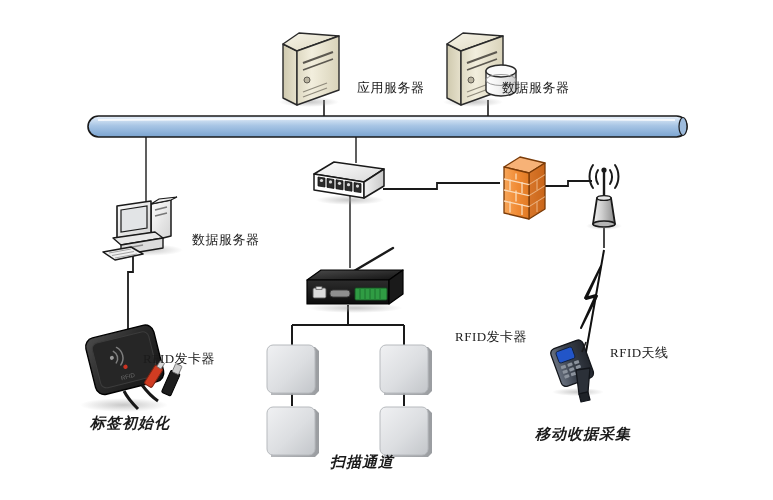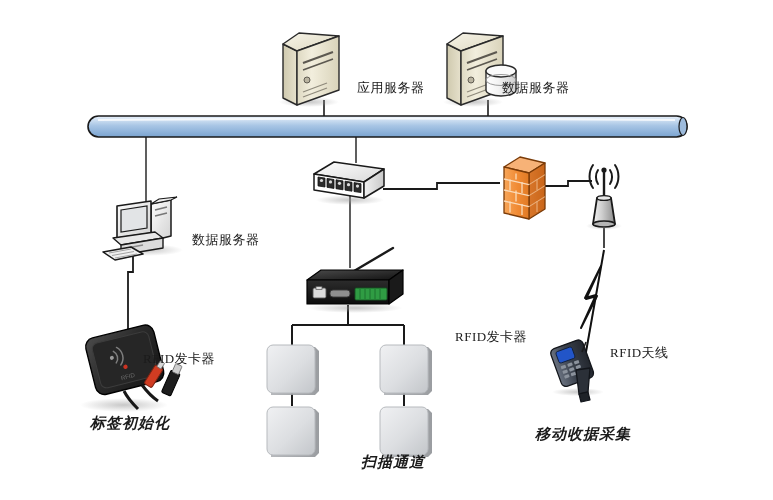--- a/index.html
+++ b/index.html
@@ -409,17 +409,17 @@
 
 
   <div class="label label-sm" style="left:143px; top:337px;margin-top:13px;">RFID发卡器</div>
 
   <div class="label label-sm" style="left:455px; top:328px;">RFID发卡器</div>
 
   <div class="label label-sm" style="left:610px; top:344px;">RFID天线</div>
 
   <div class="label label-bold" style="left:90px; top:414px;">标签初始化</div>
 
-  <div class="label label-bold" style="left:330px; top:453px;margin-left:31px;">扫描通道</div>
+  <div class="label label-bold" style="left:330px; top:453px;">扫描通道</div>
 
   <div class="label label-bold" style="left:535px; top:425px;">移动收据采集</div>
 
 </div>
 
 </body></html>

